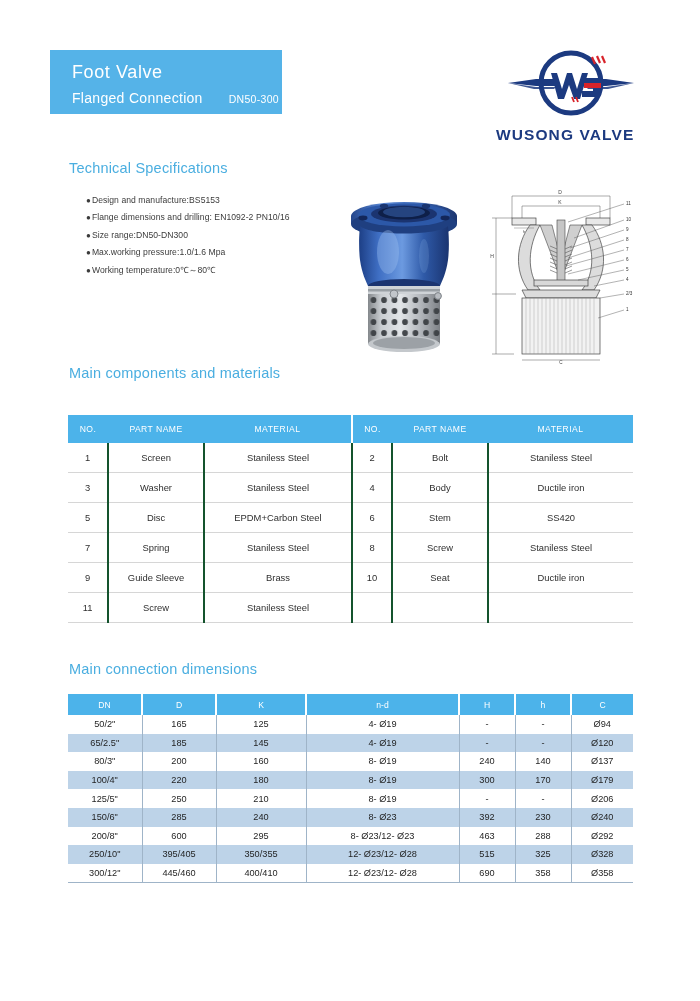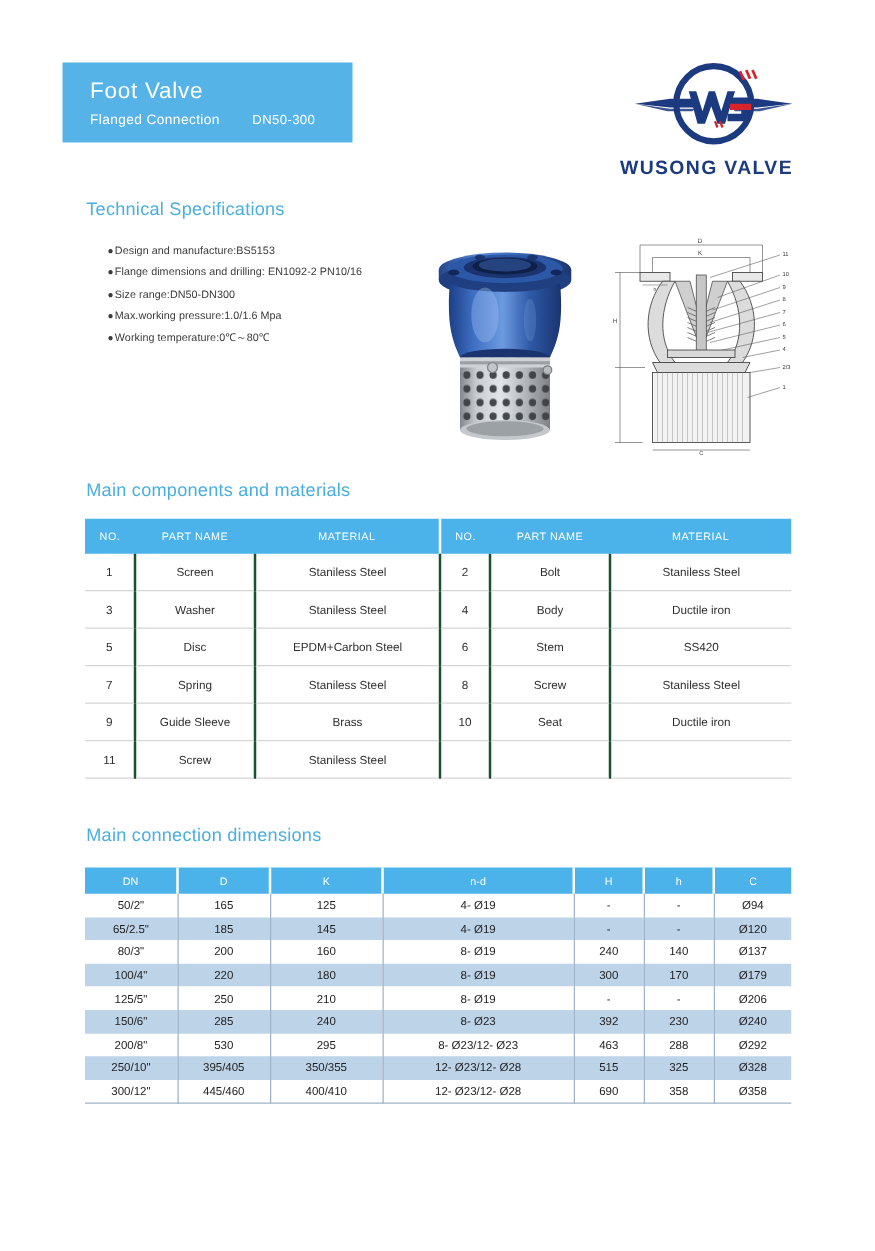--- a/index.html
+++ b/index.html
@@ -36,21 +36,21 @@
     letter-spacing: 0.6px;
     line-height: 22px;
   }
   .title-sub-row {
     margin-top: 7px;
     display: flex;
     align-items: baseline;
   }
   .title-sub {
     color: #ffffff;
-    font-size: 11px;
+    font-size: 14px;
     letter-spacing: 0.3px;
   }
   .title-size {
     color: #ffffff;
     font-size: 10.5px;
     letter-spacing: 0.3px;
     margin-left: 26px;
   }
 
   
@@ -72,21 +72,21 @@
 
   
   .sec-head {
     position: absolute;
     color: #4aaee0;
     font-size: 14.5px;
     font-weight: 400;
     letter-spacing: 0.2px;
   }
   #spec-head { left: 69px; top: 160px; }
-  #comp-head { left: 69px; top: 365px; margin-top: 20px; }
+  #comp-head { left: 69px; top: 365px; }
   #dim-head  { left: 69px; top: 661px; }
 
   
   .spec-list {
     position: absolute;
     left: 86px; top: 192px;
     width: 270px;
   }
   .spec-item {
     font-size: 8.6px;
@@ -529,21 +529,21 @@
       <td>150/6"</td>
       <td>285</td>
       <td>240</td>
       <td>8- Ø23</td>
       <td>392</td>
       <td>230</td>
       <td>Ø240</td>
     </tr>
     <tr>
       <td>200/8"</td>
-      <td>530</td>
+      <td>600</td>
       <td>295</td>
       <td>8- Ø23/12- Ø23</td>
       <td>463</td>
       <td>288</td>
       <td>Ø292</td>
     </tr>
     <tr class="alt">
       <td>250/10"</td>
       <td>395/405</td>
       <td>350/355</td>

